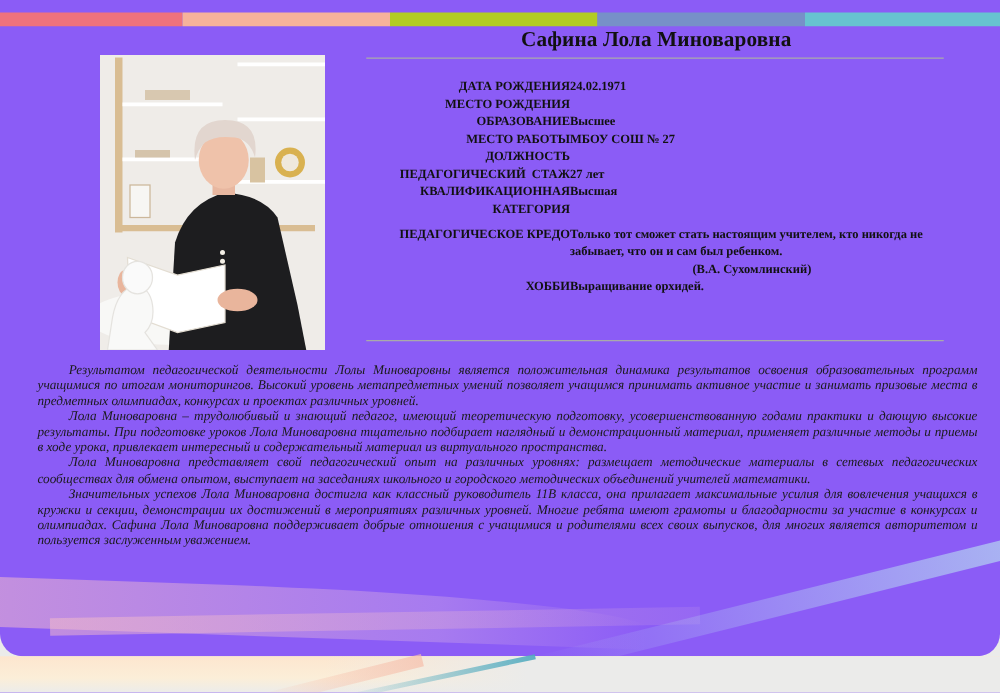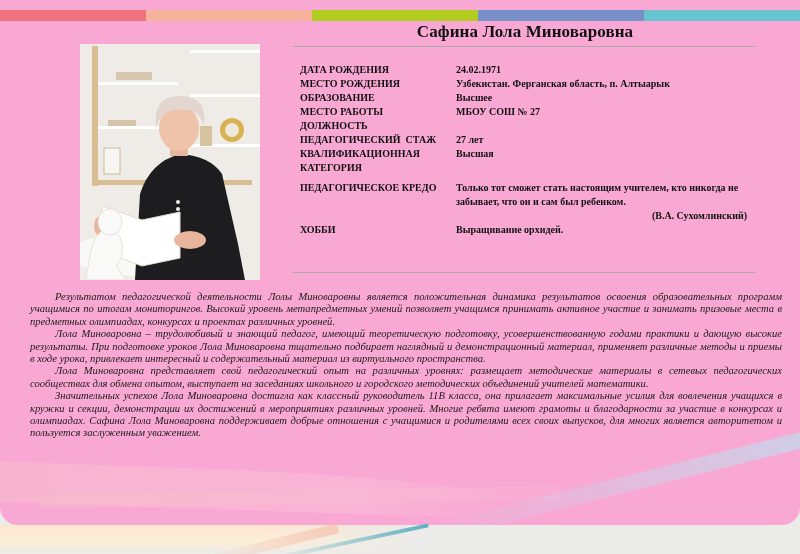--- a/index.html
+++ b/index.html
@@ -4,21 +4,21 @@
   <style>
     html, body { margin: 0; padding: 0; }
     body {
       width: 800px; height: 554px; overflow: hidden; position: relative;
       background: #ebebea;
       font-family: "Liberation Serif", "DejaVu Serif", serif;
       color: #111;
     }
     .sheet {
       position: absolute; left: 0; top: 0; width: 800px; height: 525px;
-      background: #f9a8d4;
+      background: #8b5cf6;
       border-bottom-right-radius: 18px;
       border-bottom-left-radius: 18px;
       overflow: hidden;
     }
     .stripe { position: absolute; top: 10px; left: 0; width: 800px; height: 11px; display: flex; }
     .stripe div { height: 100%; }
 
     
     .swoosh { position: absolute; pointer-events: none; }
     .sw-pink { left: -40px; top: 470px; width: 560px; height: 40px; background: linear-gradient(90deg, rgba(246,190,200,0.55), rgba(250,215,220,0.25) 70%, rgba(255,255,255,0)); transform: rotate(2deg); border-radius: 0 60% 0 0; }
@@ -43,23 +43,23 @@
     .title {
       position: absolute; left: 295px; top: 22px; width: 460px; text-align: center;
       font-size: 17px; font-weight: bold; letter-spacing: 0.1px;
     }
     .rule { position: absolute; left: 293px; width: 462px; height: 1px; background: #aaa; }
     .info {
       position: absolute; left: 300px; top: 63px; width: 455px;
       font-size: 10px; font-weight: bold; line-height: 14px;
     }
     .info-row { display: flex; }
-    .info-label { width: 156px; flex: none; text-transform: none; }
+    .info-label { width: 156px; flex: none; text-transform: none; text-align: right; }
     .info-value { flex: 1; font-family: Liberation Serif, serif; }
-    .credo-author { text-align: right; padding-right: 8px; }
+    .credo-author { text-align: center; padding-right: 8px; }
 
     .bio {
       position: absolute; left: 30px; top: 291px; width: 752px;
       font-size: 10.6px; font-style: italic; line-height: 12.4px;
       text-align: justify; color: #1a1a1a;
     }
     .bio p { margin: 0; text-indent: 25px; }
   </style>
 </head>
 <body>
@@ -118,21 +118,20 @@
     </svg>
   </div>
 
   <div class="info">
     <div class="info-row">
       <div class="info-label">ДАТА РОЖДЕНИЯ</div>
       <div class="info-value">24.02.1971</div>
     </div>
     <div class="info-row">
       <div class="info-label">МЕСТО РОЖДЕНИЯ</div>
-      <div class="info-value">Узбекистан. Ферганская область, п. Алтыарык</div>
     </div>
     <div class="info-row">
       <div class="info-label">ОБРАЗОВАНИЕ</div>
       <div class="info-value">Высшее</div>
     </div>
     <div class="info-row">
       <div class="info-label">МЕСТО РАБОТЫ</div>
       <div class="info-value">МБОУ СОШ № 27</div>
     </div>
     <div class="info-row">

